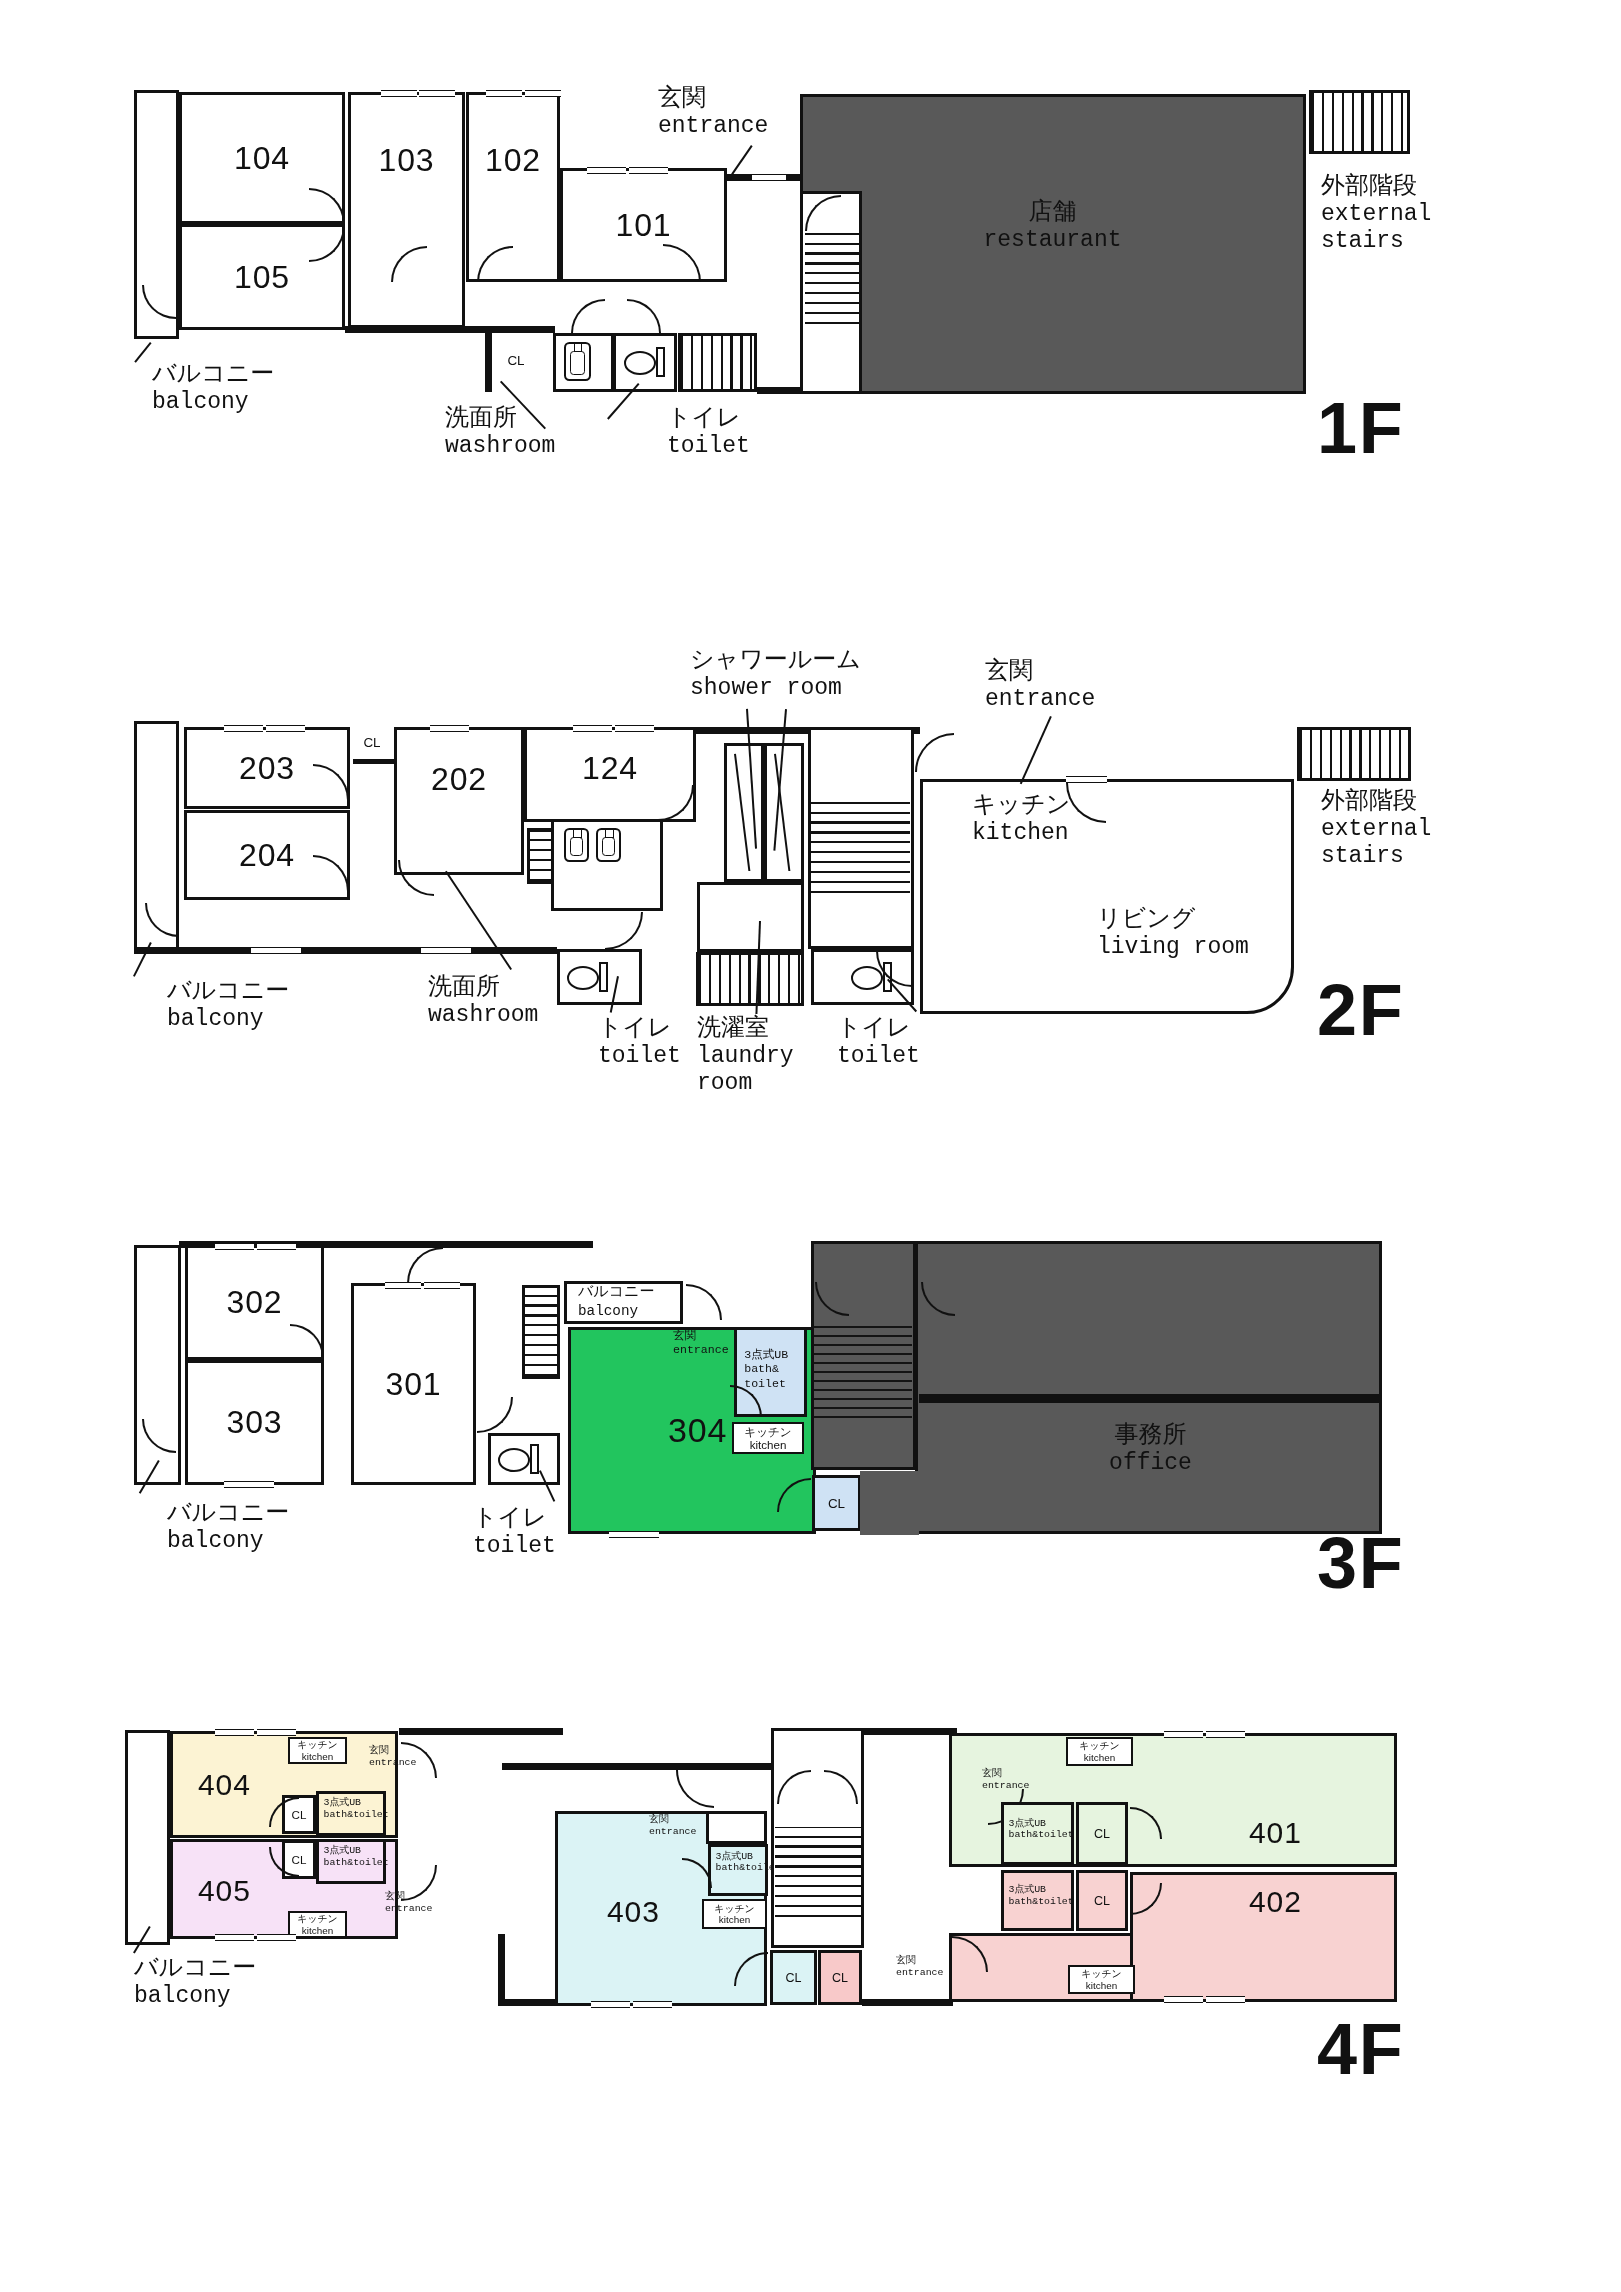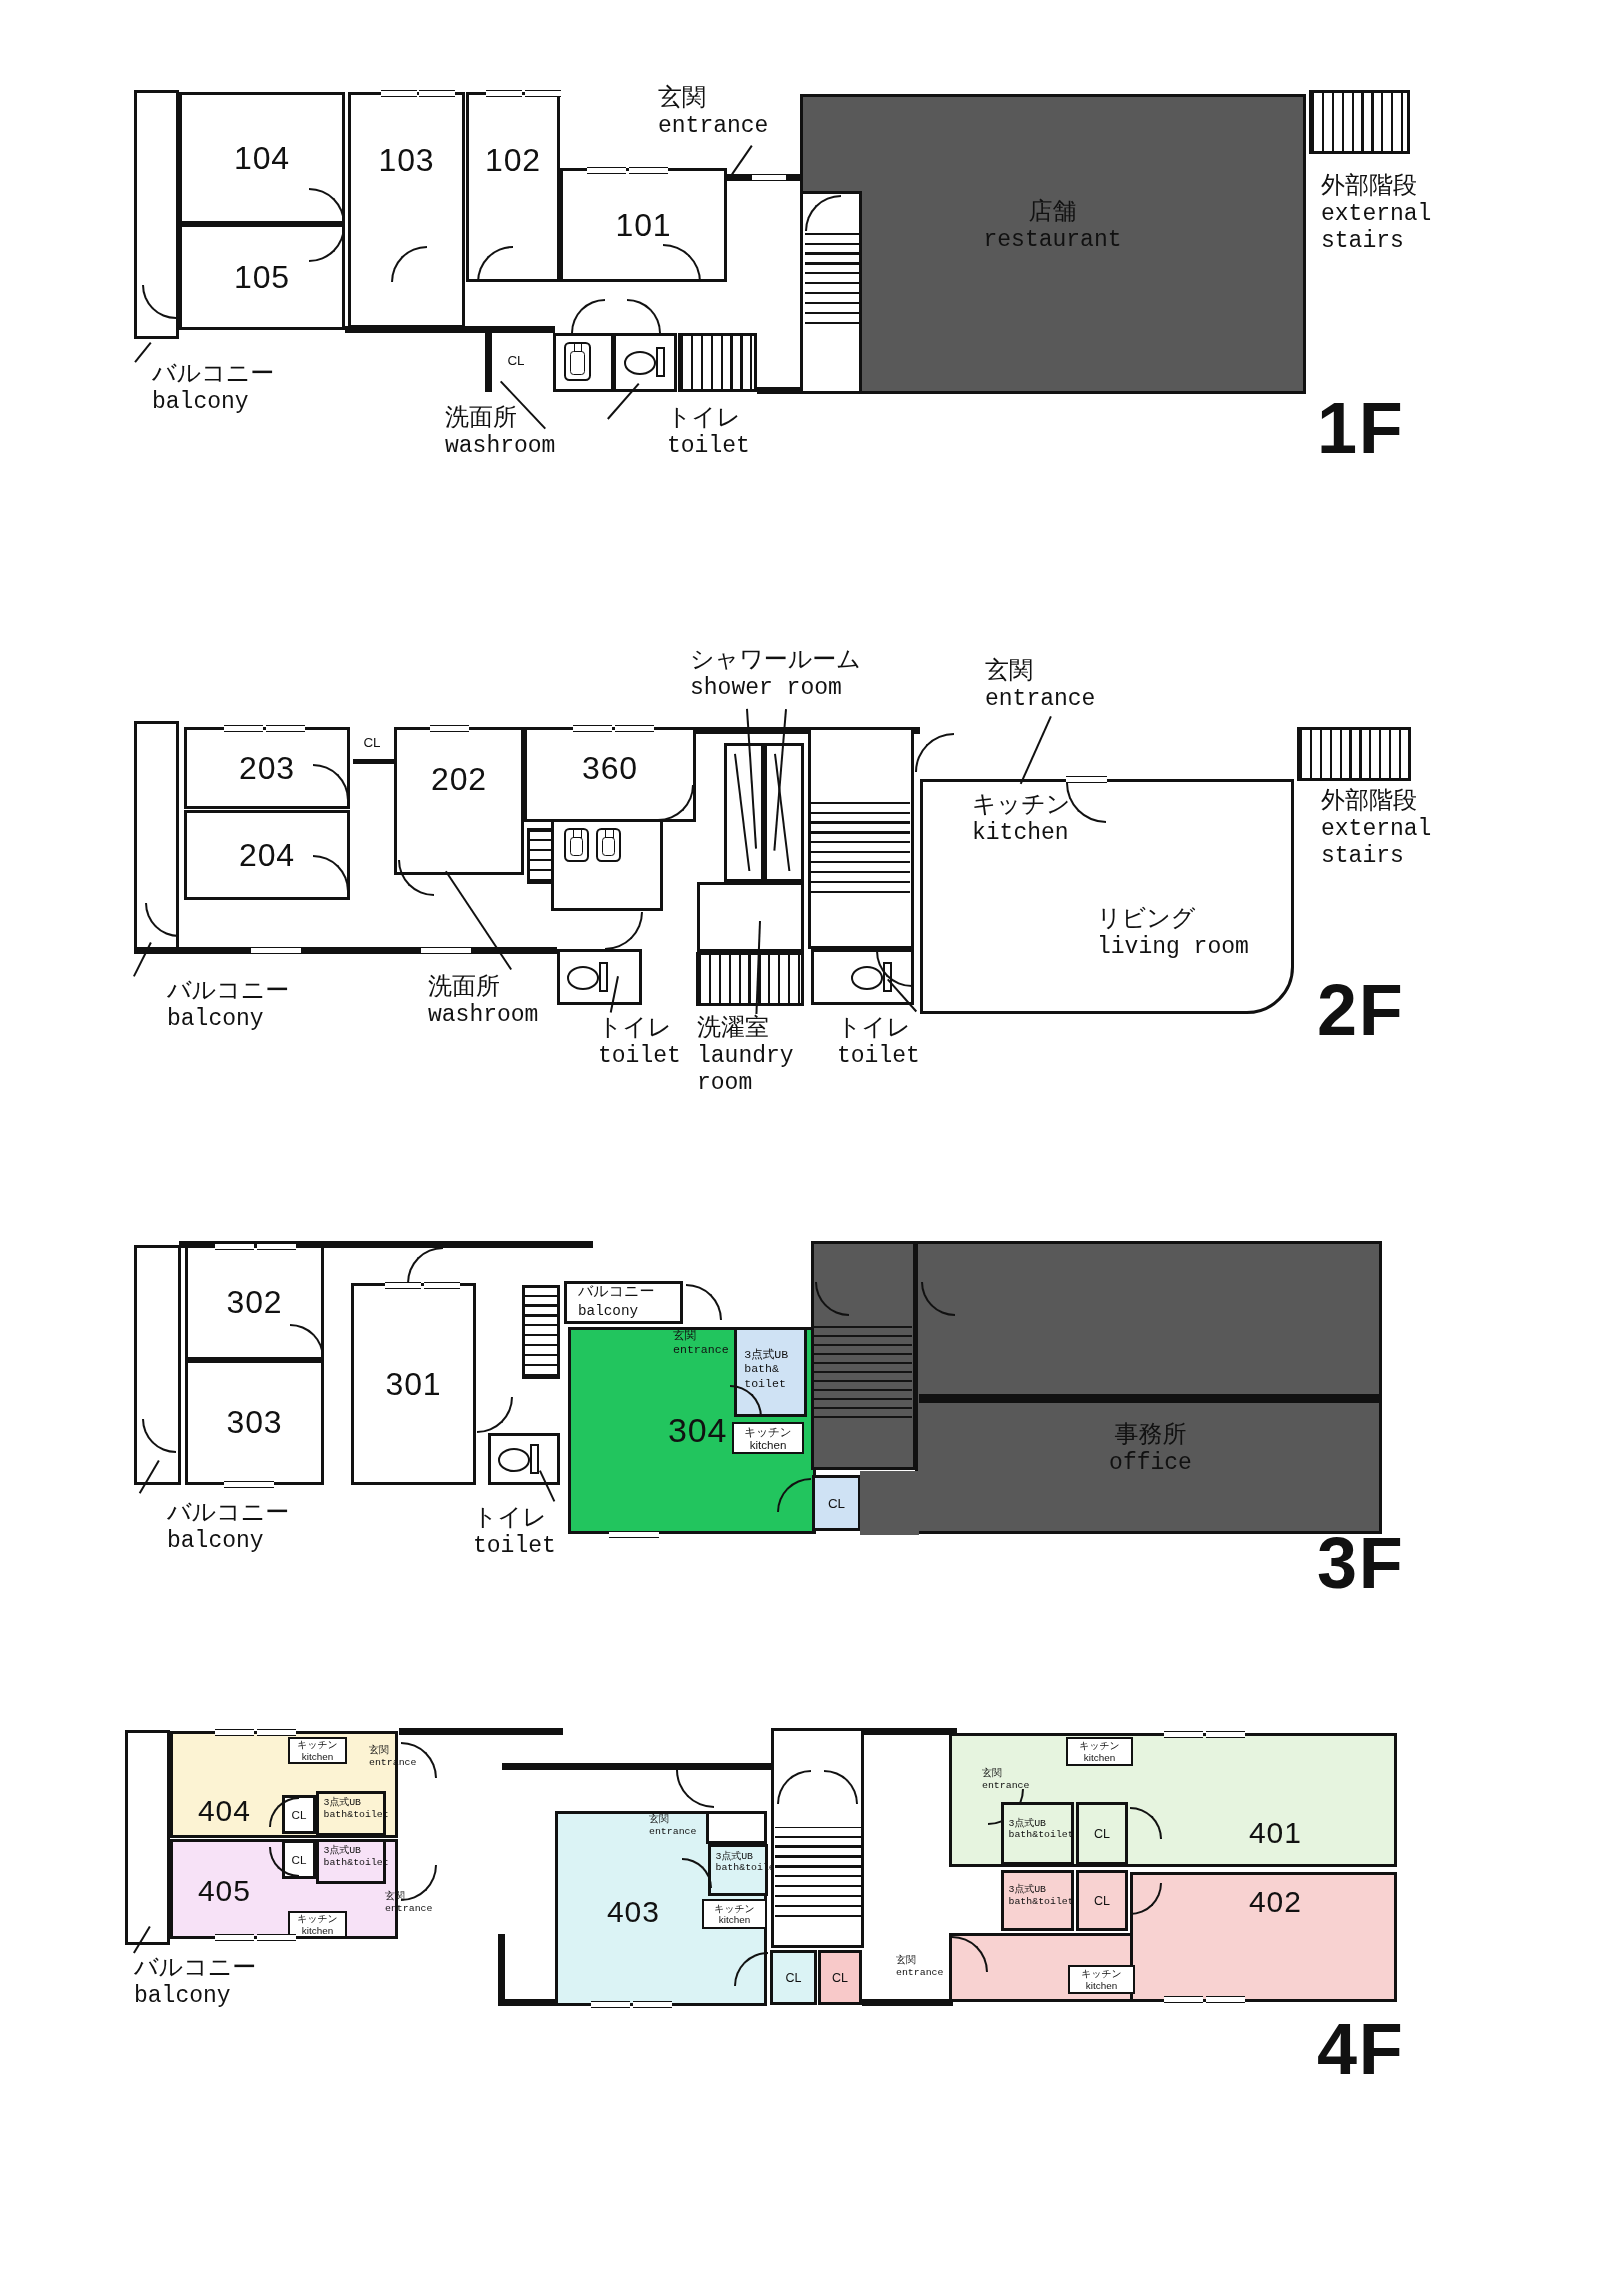--- a/index.html
+++ b/index.html
@@ -150,21 +150,21 @@
       </div>
     <div class="room" style="left:184px;top:810px;width:166px;height:90px">
         <span class="rn">204</span>
       </div>
     <div class="wall" style="left:353px;top:759px;width:41px;height:5.4px"></div>
     <div class="clcell" style="left:356px;top:731px;width:32px;height:23px">CL</div>
     <div class="room toplabel" style="left:394px;top:727px;width:130px;height:148px;padding-top:31px">
         <span class="rn">202</span>
       </div>
     <div class="room toplabel" style="left:524px;top:727px;width:172px;height:95px;padding-top:19.7px">
-        <span class="rn">360</span>
+        <span class="rn">124</span>
       </div>
 
     <div class="arc tr" style="left:313px;top:764px;width:36px;height:36px"></div>
     <div class="arc tr" style="left:313px;top:855px;width:36px;height:36px"></div>
     <div class="arc bl" style="left:398px;top:860px;width:36px;height:36px"></div>
     <div class="arc br" style="left:658px;top:785px;width:36px;height:36px"></div>
 
     <div class="wall" style="left:134px;top:947px;width:423px;height:7.2px"></div>
     <div class="wall" style="left:696px;top:727px;width:224px;height:7.2px"></div>
 
@@ -350,21 +350,21 @@
     <div class="win" style="left:385px;top:1282px;width:36px"></div>
     <div class="win" style="left:424px;top:1282px;width:36px"></div>
     <div class="win" style="left:224px;top:1481px;width:50px"></div>
     <div class="win" style="left:609px;top:1531px;width:50px"></div>
   </section>
 
   <section class="floor">
     <div class="room" style="left:125px;top:1730px;width:45px;height:215px"></div>
 
     <div class="room" style="left:170px;top:1731px;width:228px;height:107px;background:#fcf3d3">
-        <span class="rn s34" style="position:absolute;left:25px;top:60px">404</span>
+        <span class="rn s34" style="position:absolute;left:25px;top:34px">404</span>
       </div>
     <div class="kbox xs" style="left:288px;top:1737px;width:59px;height:27px">
         <span>キッチン</span>
         <span>kitchen</span>
       </div>
     <div class="room" style="left:282px;top:1795px;width:34px;height:39px">
         <span class="clcell" style="position:static;font-size:11.6px">CL</span>
       </div>
     <div class="room toplabel" style="left:316px;top:1791px;width:70px;height:45px;background:#fcf3d3;justify-content:flex-start;padding:2.7px 0 0 4.5px">
         <span class="lbl xs" style="position:static">

